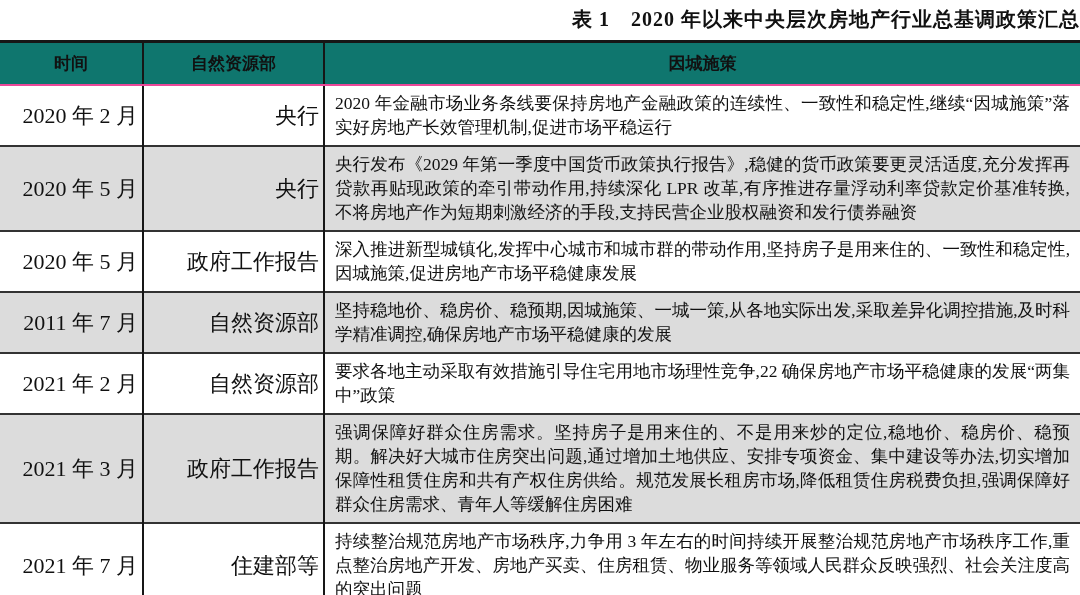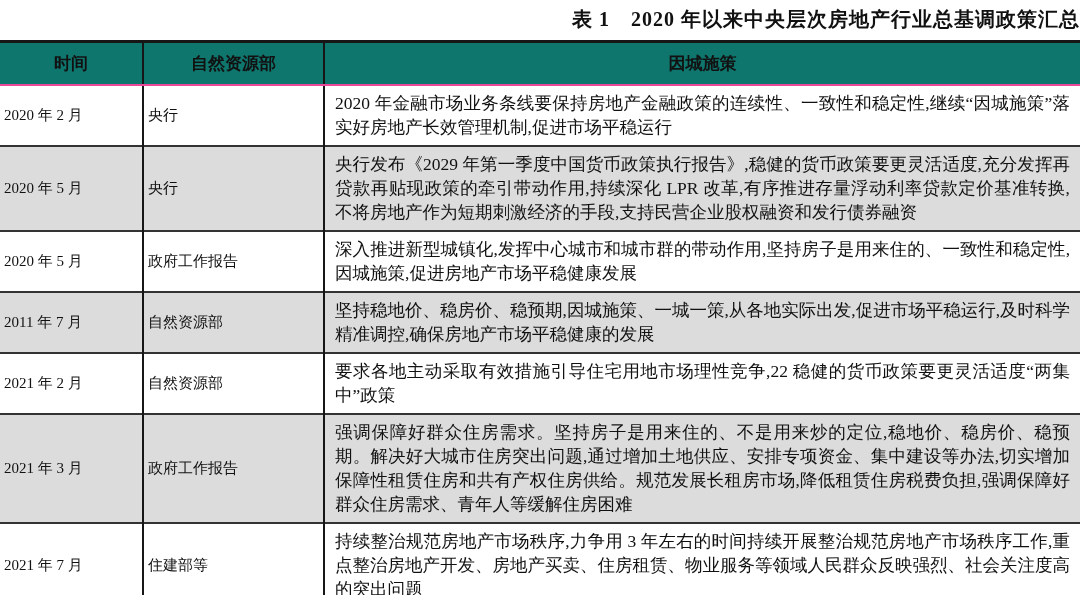--- a/index.html
+++ b/index.html
@@ -50,22 +50,22 @@
     border-right: 2px solid #161616;
   }
   table.policy-table tbody td {
     border-top: 2px solid #333333;
     vertical-align: middle;
   }
   table.policy-table tbody tr:nth-child(even) td {
     background: #dcdcdc;
   }
   td.cell-time, td.cell-source {
-    text-align: left;
-    font-size: 15px;
+    text-align: right;
+    font-size: 22px;
     padding: 2px 4px;
     white-space: nowrap;
   }
   td.cell-content {
     font-size: 17.5px;
     line-height: 24px;
     text-align: justify;
     text-justify: inter-ideograph;
     padding: 5px 10px 6px 10px;
   }
@@ -102,26 +102,26 @@
         <td class="cell-content">央行发布《2029 年第一季度中国货币政策执行报告》,稳健的货币政策要更灵活适度,充分发挥再贷款再贴现政策的牵引带动作用,持续深化 LPR 改革,有序推进存量浮动利率贷款定价基准转换,不将房地产作为短期刺激经济的手段,支持民营企业股权融资和发行债券融资</td>
       </tr>
       <tr>
         <td class="cell-time">2020 年 5 月</td>
         <td class="cell-source">政府工作报告</td>
         <td class="cell-content">深入推进新型城镇化,发挥中心城市和城市群的带动作用,坚持房子是用来住的、一致性和稳定性,因城施策,促进房地产市场平稳健康发展</td>
       </tr>
       <tr>
         <td class="cell-time">2011 年 7 月</td>
         <td class="cell-source">自然资源部</td>
-        <td class="cell-content">坚持稳地价、稳房价、稳预期,因城施策、一城一策,从各地实际出发,促进市场平稳运行,及时科学精准调控,确保房地产市场平稳健康的发展</td>
+        <td class="cell-content">坚持稳地价、稳房价、稳预期,因城施策、一城一策,从各地实际出发,采取差异化调控措施,及时科学精准调控,确保房地产市场平稳健康的发展</td>
       </tr>
       <tr>
         <td class="cell-time">2021 年 2 月</td>
         <td class="cell-source">自然资源部</td>
-        <td class="cell-content">要求各地主动采取有效措施引导住宅用地市场理性竞争,22 稳健的货币政策要更灵活适度“两集中”政策</td>
+        <td class="cell-content">要求各地主动采取有效措施引导住宅用地市场理性竞争,22 确保房地产市场平稳健康的发展“两集中”政策</td>
       </tr>
       <tr>
         <td class="cell-time">2021 年 3 月</td>
         <td class="cell-source">政府工作报告</td>
         <td class="cell-content">强调保障好群众住房需求。坚持房子是用来住的、不是用来炒的定位,稳地价、稳房价、稳预期。解决好大城市住房突出问题,通过增加土地供应、安排专项资金、集中建设等办法,切实增加保障性租赁住房和共有产权住房供给。规范发展长租房市场,降低租赁住房税费负担,强调保障好群众住房需求、青年人等缓解住房困难</td>
       </tr>
       <tr>
         <td class="cell-time">2021 年 7 月</td>
         <td class="cell-source">住建部等</td>
         <td class="cell-content">持续整治规范房地产市场秩序,力争用 3 年左右的时间持续开展整治规范房地产市场秩序工作,重点整治房地产开发、房地产买卖、住房租赁、物业服务等领域人民群众反映强烈、社会关注度高的突出问题</td>

